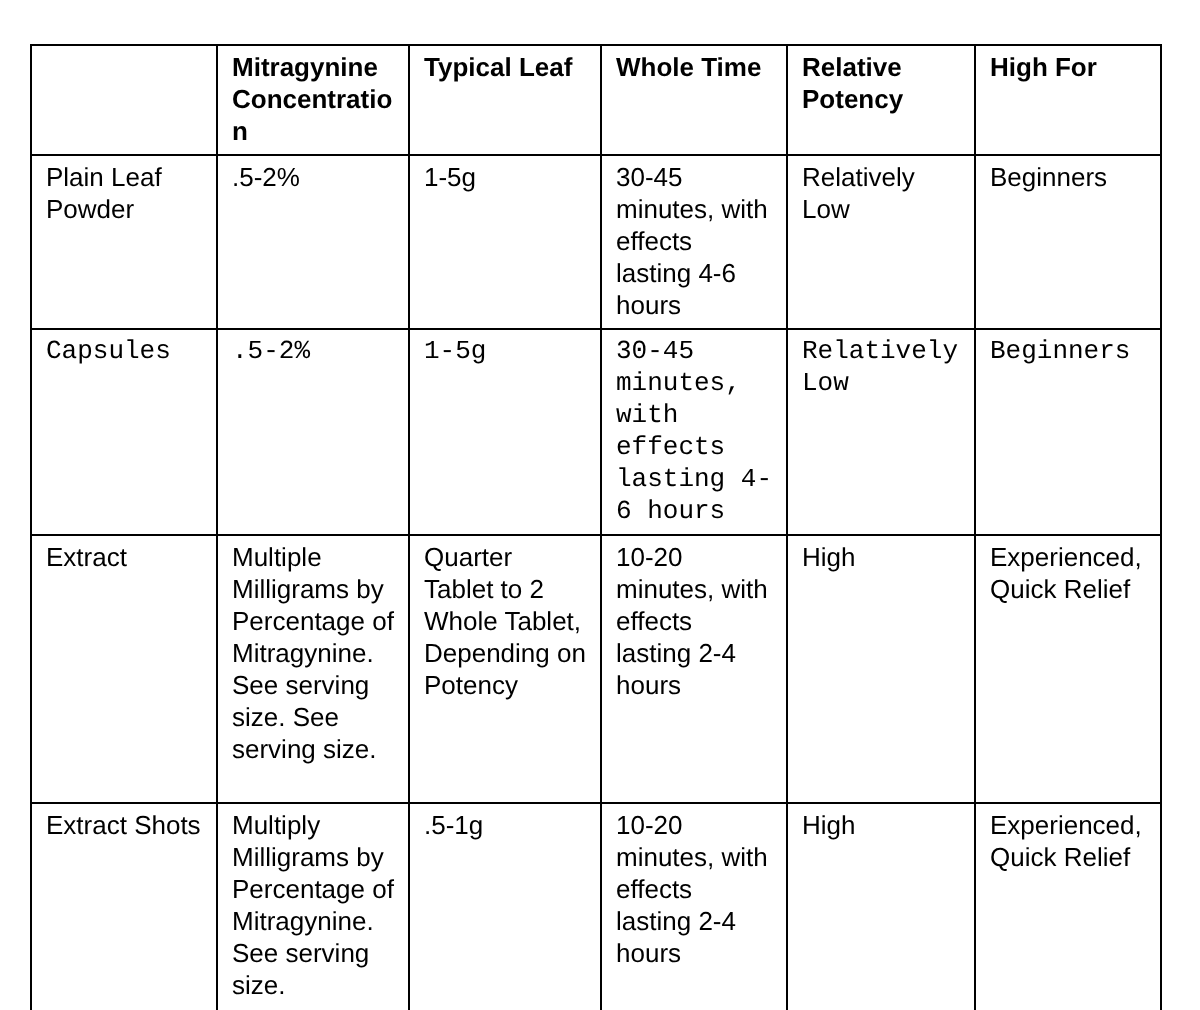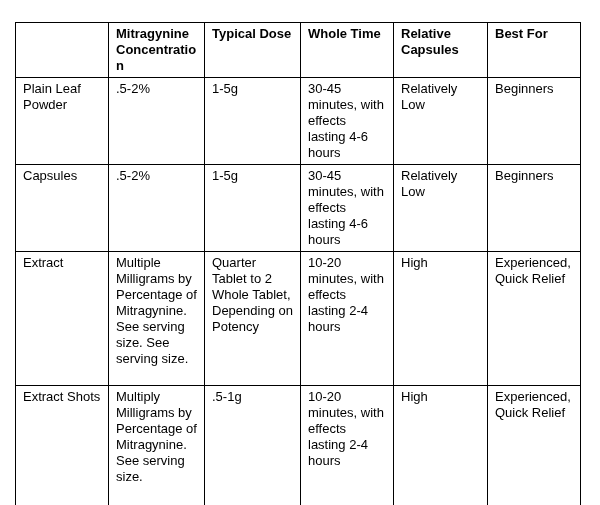--- a/index.html
+++ b/index.html
@@ -40,45 +40,45 @@
   }
   table.doc-table th {
     font-weight: bold;
   }
   table.doc-table td {
     font-weight: normal;
   }
   
   tr.header-row      { height: 44px; }
   tr.row-0           { height: 77px; }
-  tr.row-1           { height: 72px; }
+  tr.row-1           { height: 72px; font-family: Liberation Mono, monospace; }
   tr.row-2           { height: 134px; }
   tr.row-3           { height: 121px; }
 </style>
 </head>
 <body>
 
 <div class="page">
   <table class="doc-table">
     <colgroup>
         <col style="width: 93px;">
         <col style="width: 96px;">
         <col style="width: 96px;">
         <col style="width: 93px;">
         <col style="width: 94px;">
         <col style="width: 93px;">
       </colgroup>
     <thead>
       <tr class="header-row">
           <th></th>
           <th>Mitragynine Concentration</th>
-          <th>Typical Dose</th>
+          <th>Typical Leaf</th>
           <th>Whole Time</th>
-          <th>Relative Capsules</th>
-          <th>Best For</th>
+          <th>Relative Potency</th>
+          <th>High For</th>
         </tr>
     </thead>
     <tbody>
         <tr class="row-0">
           <td>Plain Leaf Powder</td>
           <td>.5-2%</td>
           <td>1-5g</td>
           <td>30-45 minutes, with effects lasting 4-6 hours</td>
           <td>Relatively Low</td>
           <td>Beginners</td>

